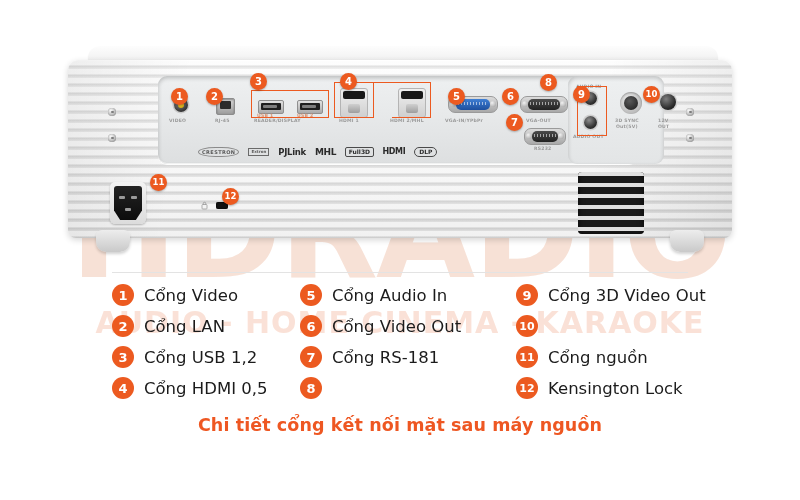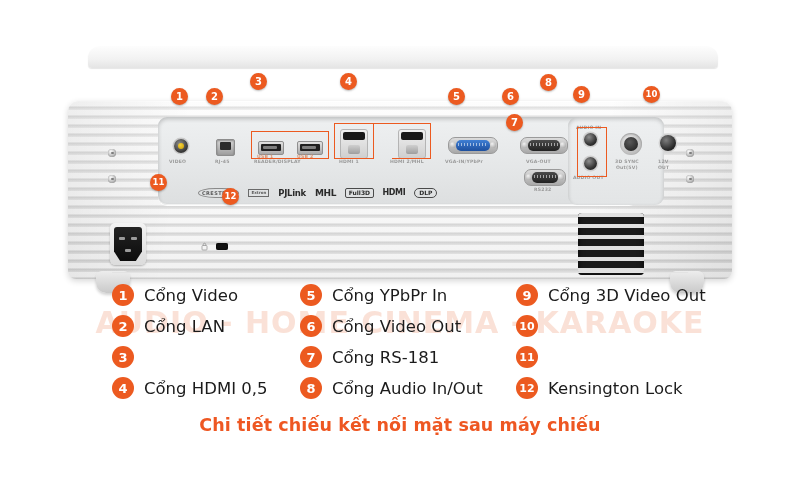--- a/index.html
+++ b/index.html
@@ -33,21 +33,20 @@
     position:absolute;left:28px;top:0;width:630px;height:22px;
     background:linear-gradient(180deg,#fdfdfd 0%,#f2f2f2 60%,#e4e4e4 100%);
     border-radius:12px 12px 4px 4px;
     box-shadow:0 1px 1px rgba(0,0,0,.10);
   }
   .proj-body{
     position:absolute;left:8px;top:14px;width:664px;height:178px;
     background:linear-gradient(180deg,#fafafa 0%,#f1f1f1 35%,#e7e7e7 72%,#dadada 100%);
     border-radius:10px 10px 8px 8px;
     box-shadow:0 2px 6px rgba(0,0,0,.16), inset 0 1px 0 #fff;
-    margin-top:41px;
   }
   
   .fins{
     position:absolute;left:0;top:0;width:100%;height:100%;border-radius:10px 10px 8px 8px;
     background:repeating-linear-gradient(180deg,
       rgba(255,255,255,.95) 0px,
       rgba(255,255,255,.95) 5px,
       rgba(175,175,175,.55) 6px,
       rgba(228,228,228,.6) 9px);
     opacity:.65;
@@ -330,60 +329,61 @@
       <div class="lg-row">
         <div class="lg-badge">1</div>
         <div class="lg-text">Cổng Video</div>
       </div>
       <div class="lg-row">
         <div class="lg-badge">2</div>
         <div class="lg-text">Cổng LAN</div>
       </div>
       <div class="lg-row">
         <div class="lg-badge">3</div>
+        <div class="lg-text">Cổng USB 1,2</div>
       </div>
       <div class="lg-row">
         <div class="lg-badge">4</div>
         <div class="lg-text">Cổng HDMI 0,5</div>
       </div>
     </div>
 
     <div class="lg-col c2">
       <div class="lg-row">
         <div class="lg-badge">5</div>
-        <div class="lg-text">Cổng YPbPr In</div>
+        <div class="lg-text">Cổng Audio In</div>
       </div>
       <div class="lg-row">
         <div class="lg-badge">6</div>
         <div class="lg-text">Cổng Video Out</div>
       </div>
       <div class="lg-row">
         <div class="lg-badge">7</div>
         <div class="lg-text">Cổng RS-181</div>
       </div>
       <div class="lg-row">
         <div class="lg-badge">8</div>
-        <div class="lg-text">Cổng Audio In/Out</div>
       </div>
     </div>
 
     <div class="lg-col c3">
       <div class="lg-row">
         <div class="lg-badge">9</div>
         <div class="lg-text">Cổng 3D Video Out</div>
       </div>
       <div class="lg-row">
         <div class="lg-badge two">10</div>
       </div>
       <div class="lg-row">
         <div class="lg-badge two">11</div>
+        <div class="lg-text">Cổng nguồn</div>
       </div>
       <div class="lg-row">
         <div class="lg-badge two">12</div>
         <div class="lg-text">Kensington Lock</div>
       </div>
     </div>
 
   </div>
 
-  <div class="caption">Chi tiết chiếu kết nối mặt sau máy chiếu</div>
+  <div class="caption">Chi tiết cổng kết nối mặt sau máy nguồn</div>
 
 </div>
 
 </body></html>

